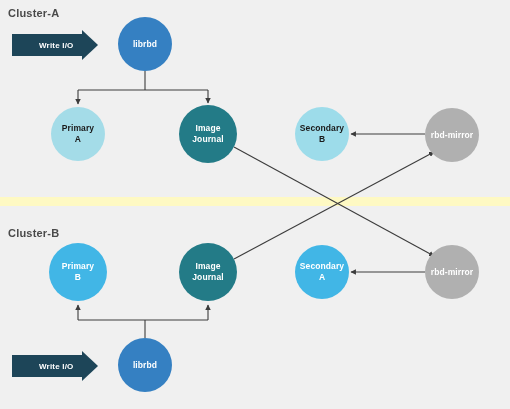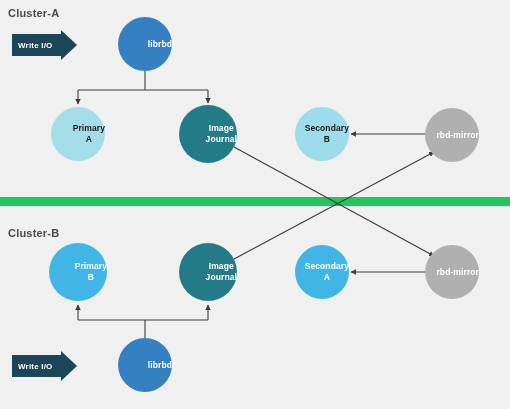--- a/index.html
+++ b/index.html
@@ -4,21 +4,21 @@
 <style>
   html, body {
     margin: 0;
     padding: 0;
     background: #ffffff;
   }
   #canvas {
     position: relative;
     width: 510px;
     height: 409px;
-    background: #22c55e;
+    background: #fef9c3;
     overflow: hidden;
     font-family: "Liberation Sans", sans-serif;
   }
   .panel {
     position: absolute;
     left: 0;
     width: 510px;
     background: #f0f0f0;
   }
   #panel-a { top: 0px; height: 197px; }
@@ -43,21 +43,21 @@
     height: 409px;
     overflow: visible;
     pointer-events: none;
   }
 
   .node {
     position: absolute;
     border-radius: 50%;
     display: flex;
     align-items: center;
-    justify-content: flex-end;
+    justify-content: center;
     text-align: center;
     font-size: 8.5px;
     font-weight: bold;
     line-height: 1.25;
     color: #ffffff;
     letter-spacing: 0.1px;
     box-sizing: border-box;
   }
   .node.dark-text { color: #1a1a1a; }
 
@@ -67,21 +67,21 @@
     display: flex;
     align-items: center;
     filter: none;
   }
   .wio-body {
     position: relative;
     background: #1d4558;
     height: 22px;
     display: flex;
     align-items: center;
-    padding: 0 8px 0 6px;
+    padding: 0 8px 0 27px;
     box-sizing: border-box;
   }
   .wio-label {
     font-size: 8px;
     font-weight: bold;
     color: #ffffff;
     white-space: nowrap;
     letter-spacing: 0.2px;
   }
   .wio-head {

